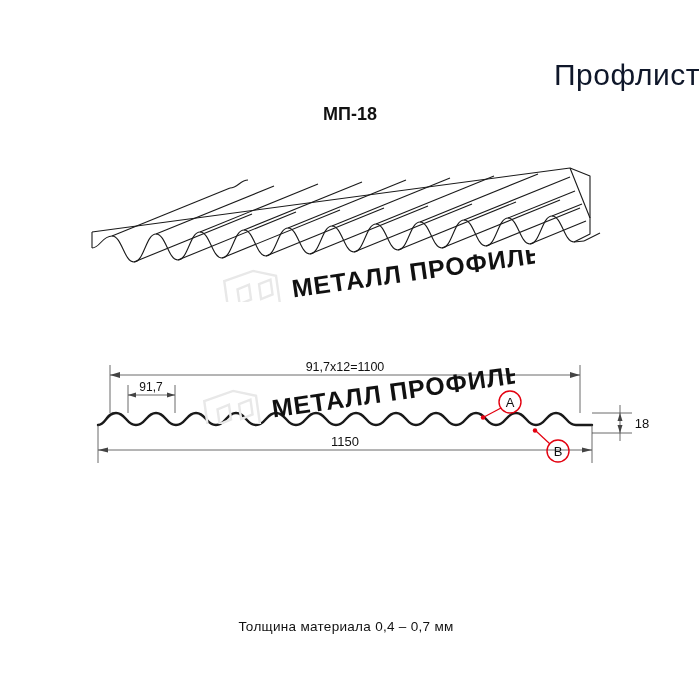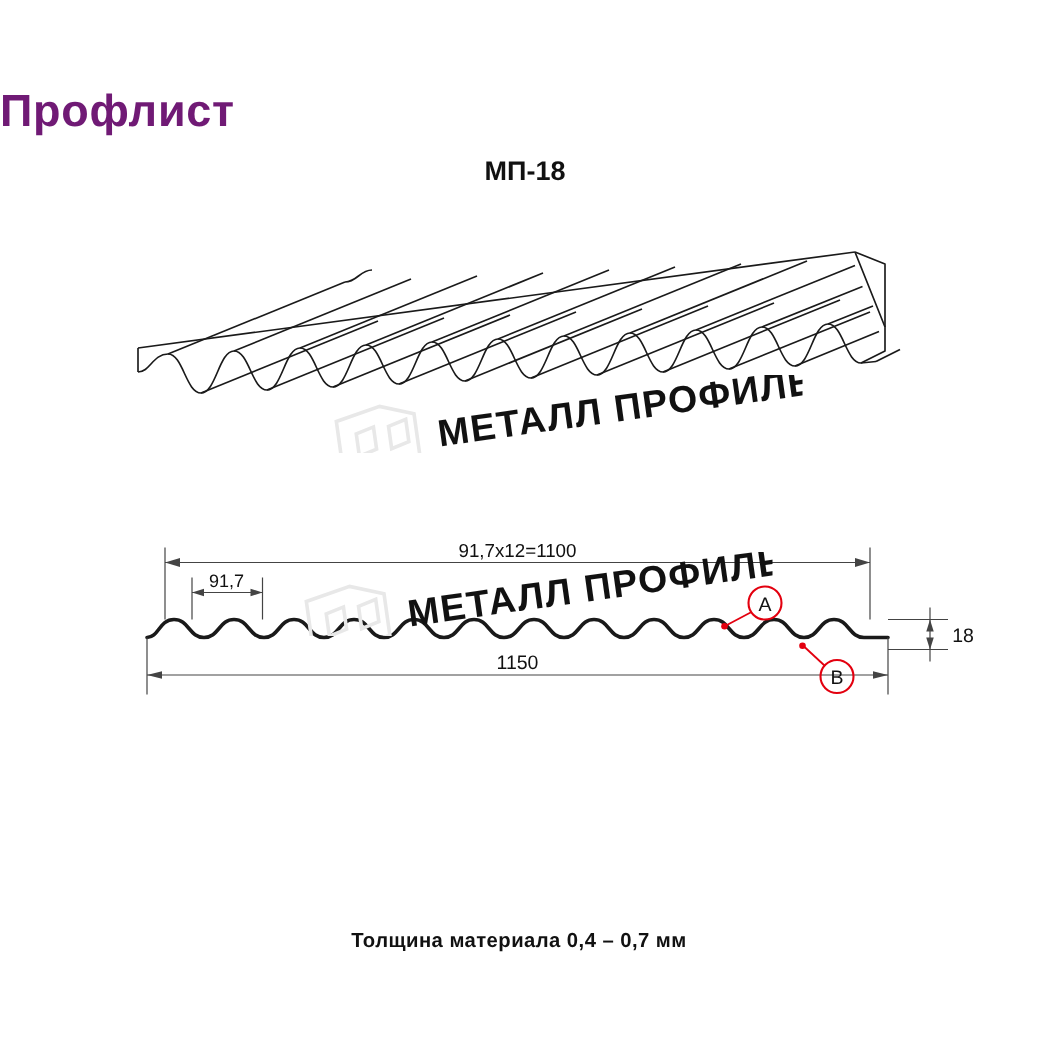--- a/index.html
+++ b/index.html
@@ -18,44 +18,44 @@
   .page {
     position: relative;
     width: 700px;
     height: 700px;
   }
   .title {
     position: absolute;
     top: 58px;
     left: 0;
     width: 700px;
-    text-align: left;
+    text-align: right;
     font-size: 30px;
-    font-weight: bold;
+    font-weight: normal;
     letter-spacing: 0.5px;
-    color: #701a75;
+    color: #0f172a;
   }
   .subtitle {
     position: absolute;
     top: 104px;
     left: 0;
     width: 700px;
     text-align: center;
     font-size: 18px;
     font-weight: bold;
     color: #111;
   }
   .footer-note {
     position: absolute;
     top: 619px;
     left: 0;
     width: 692px;
     text-align: center;
     font-size: 13.5px;
-    font-weight: bold;
+    font-weight: normal;
     letter-spacing: 0.3px;
     color: #111;
   }
   .sheet-3d {
     position: absolute;
     top: 140px;
     left: 70px;
   }
   .drawing {
     position: absolute;

